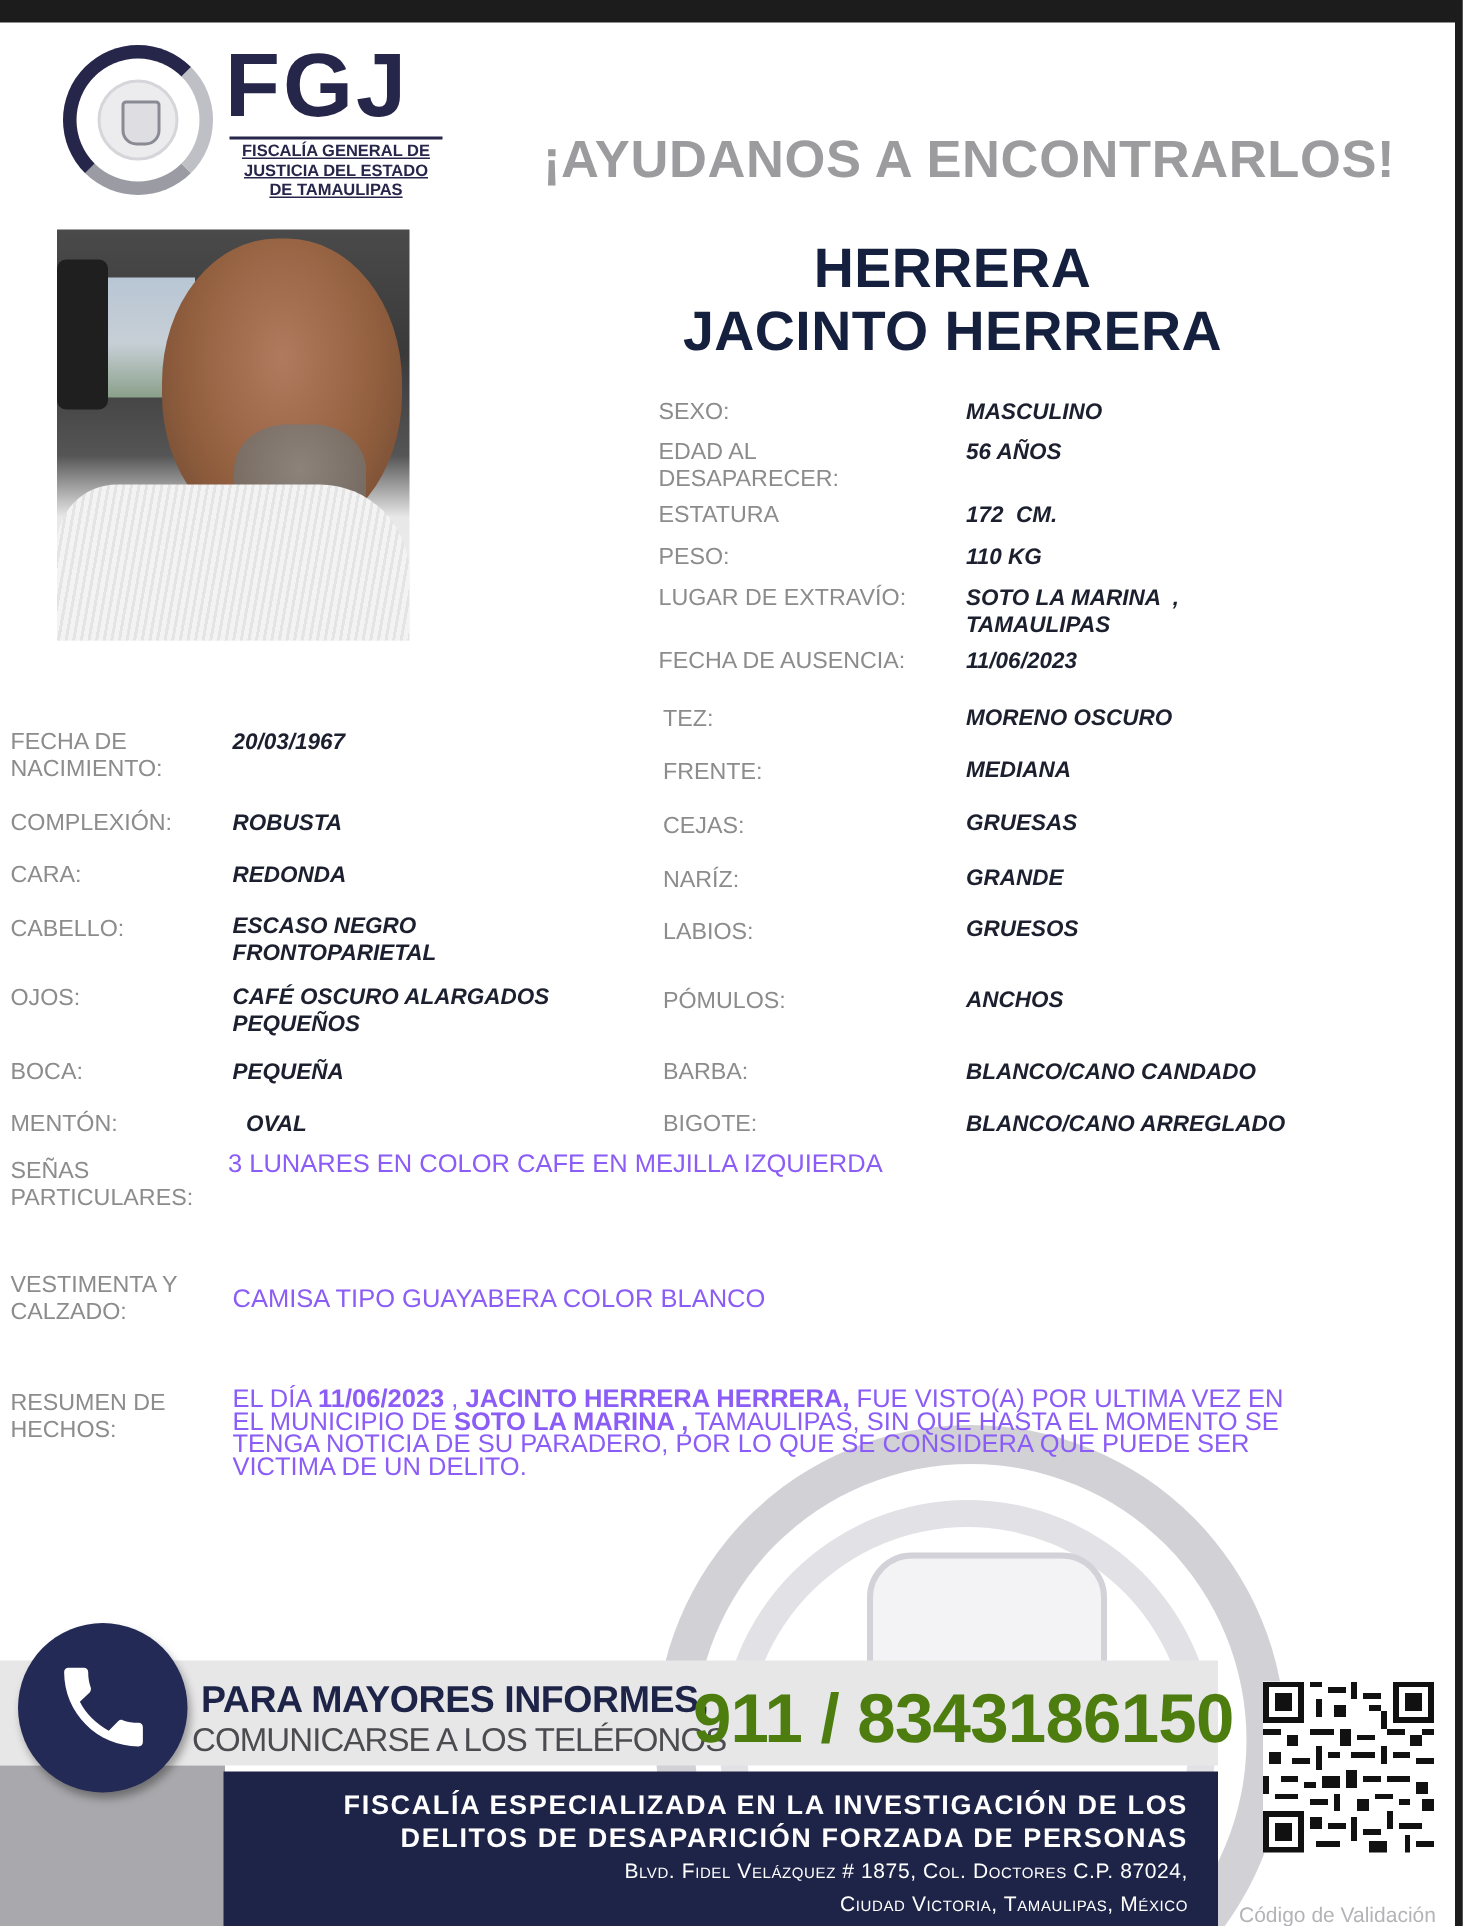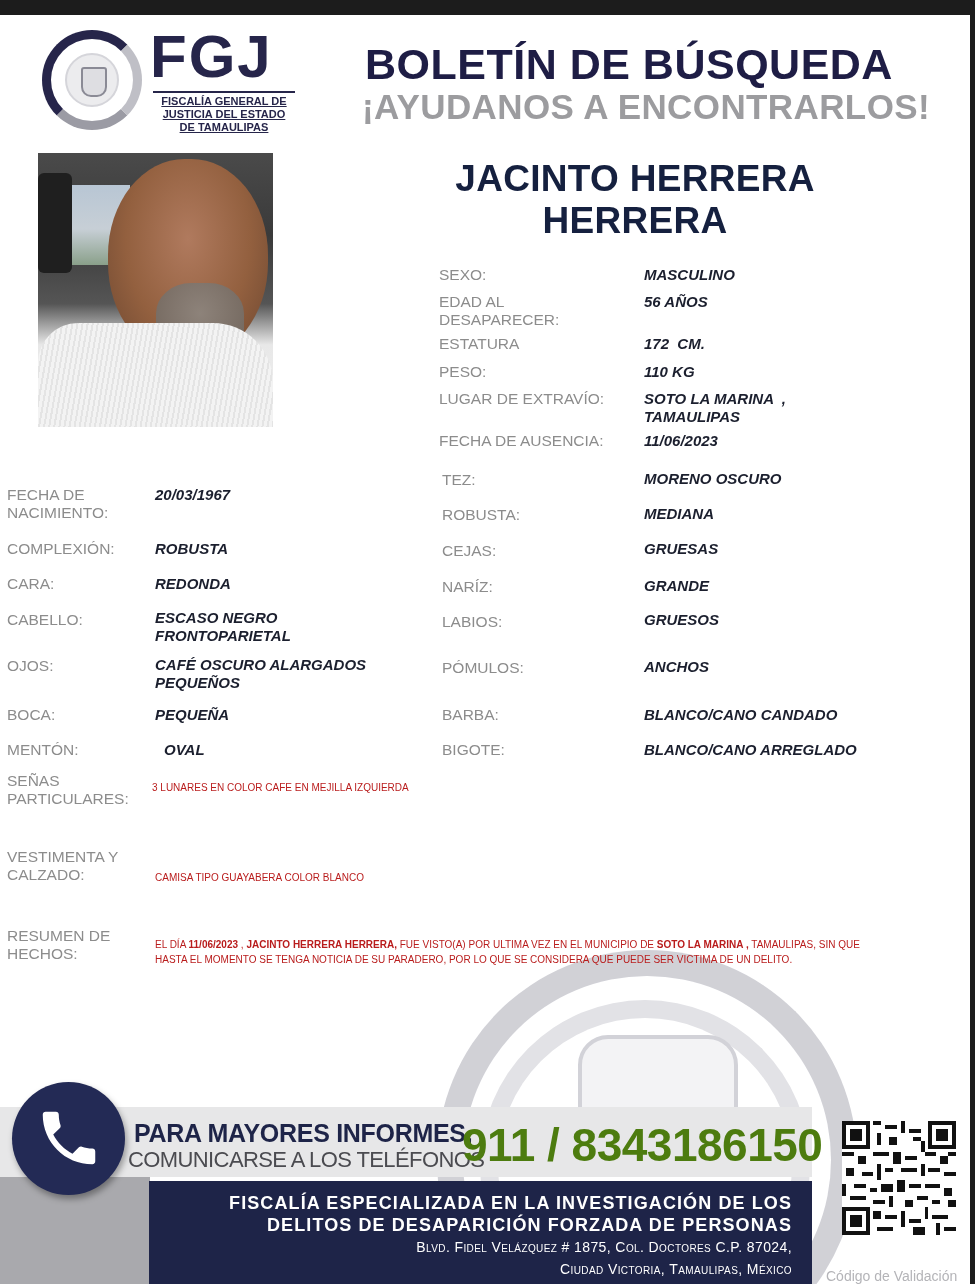--- a/index.html
+++ b/index.html
@@ -74,21 +74,21 @@
 
   
   .name {
     position: absolute; left: 430px; top: 143px; width: 410px; text-align: center;
     font-size: 37px; font-weight: bold; color: #15203f; line-height: 42px; letter-spacing: 0.3px;
   }
 
   
   .lbl { position: absolute; font-size: 15.5px; color: #8c8c8c; line-height: 18px; }
   .val { position: absolute; font-size: 15px; font-weight: bold; color: #1b1f2e; line-height: 18px; font-style: italic; }
-  .val-sm { position: absolute; font-size: 10px; color: #b91c1c; line-height: 15px; margin-top: 12px; }
+  .val-sm { position: absolute; font-size: 17px; color: #8b5cf6; line-height: 15px; }
 
   
   .wm-ring {
     position: absolute; left: 437px; top: 935px; width: 420px; height: 420px; border-radius: 50%;
     border: 26px solid #c9c9d0; border-bottom-color: transparent; opacity: 0.85;
   }
   .wm-ring2 {
     position: absolute; left: 480px; top: 985px; width: 330px; height: 330px; border-radius: 50%;
     border: 18px solid #e2e2e6; border-bottom-color: transparent;
   }
@@ -154,34 +154,33 @@
         <div class="logo-shield"></div>
       </div>
   </div>
   <div class="logo-fgj">FGJ</div>
   <div class="logo-line"></div>
   <div class="logo-sub">
     <div>FISCALÍA GENERAL DE</div>
     <div>JUSTICIA DEL ESTADO</div>
     <div>DE TAMAULIPAS</div>
   </div>
-  <div class="hdr-title">BOLETÍN DE BÚSQUEDA</div>
   <div class="hdr-sub">¡AYUDANOS A ENCONTRARLOS!</div>
 
   <div class="photo" title="Fotografía de la persona desaparecida">
     <div class="window"></div>
     <div class="seat"></div>
     <div class="head"></div>
     <div class="beard"></div>
     <div class="shirt"></div>
   </div>
 
   <div class="name">
+    <div>HERRERA</div>
     <div>JACINTO HERRERA</div>
-    <div>HERRERA</div>
   </div>
 
   <div class="lbl" style="left:439px;top:251px;">SEXO:</div>
   <div class="val" style="left:644px;top:251px;">MASCULINO</div>
 
   <div class="lbl" style="left:439px;top:278px;width:150px;">EDAD AL DESAPARECER:</div>
   <div class="val" style="left:644px;top:278px;">56 AÑOS</div>
 
   <div class="lbl" style="left:439px;top:320px;">ESTATURA</div>
   <div class="val" style="left:644px;top:320px;white-space:pre;">172  CM.</div>
@@ -212,21 +211,21 @@
 
   <div class="lbl" style="left:7px;top:691px;">BOCA:</div>
   <div class="val" style="left:155px;top:691px;">PEQUEÑA</div>
 
   <div class="lbl" style="left:7px;top:726px;">MENTÓN:</div>
   <div class="val" style="left:164px;top:726px;">OVAL</div>
 
   <div class="lbl" style="left:442px;top:456px;">TEZ:</div>
   <div class="val" style="left:644px;top:455px;text-align:center;">MORENO OSCURO</div>
 
-  <div class="lbl" style="left:442px;top:491px;">ROBUSTA:</div>
+  <div class="lbl" style="left:442px;top:491px;">FRENTE:</div>
   <div class="val" style="left:644px;top:490px;">MEDIANA</div>
 
   <div class="lbl" style="left:442px;top:527px;">CEJAS:</div>
   <div class="val" style="left:644px;top:525px;">GRUESAS</div>
 
   <div class="lbl" style="left:442px;top:563px;">NARÍZ:</div>
   <div class="val" style="left:644px;top:562px;">GRANDE</div>
 
   <div class="lbl" style="left:442px;top:598px;">LABIOS:</div>
   <div class="val" style="left:644px;top:596px;">GRUESOS</div>

